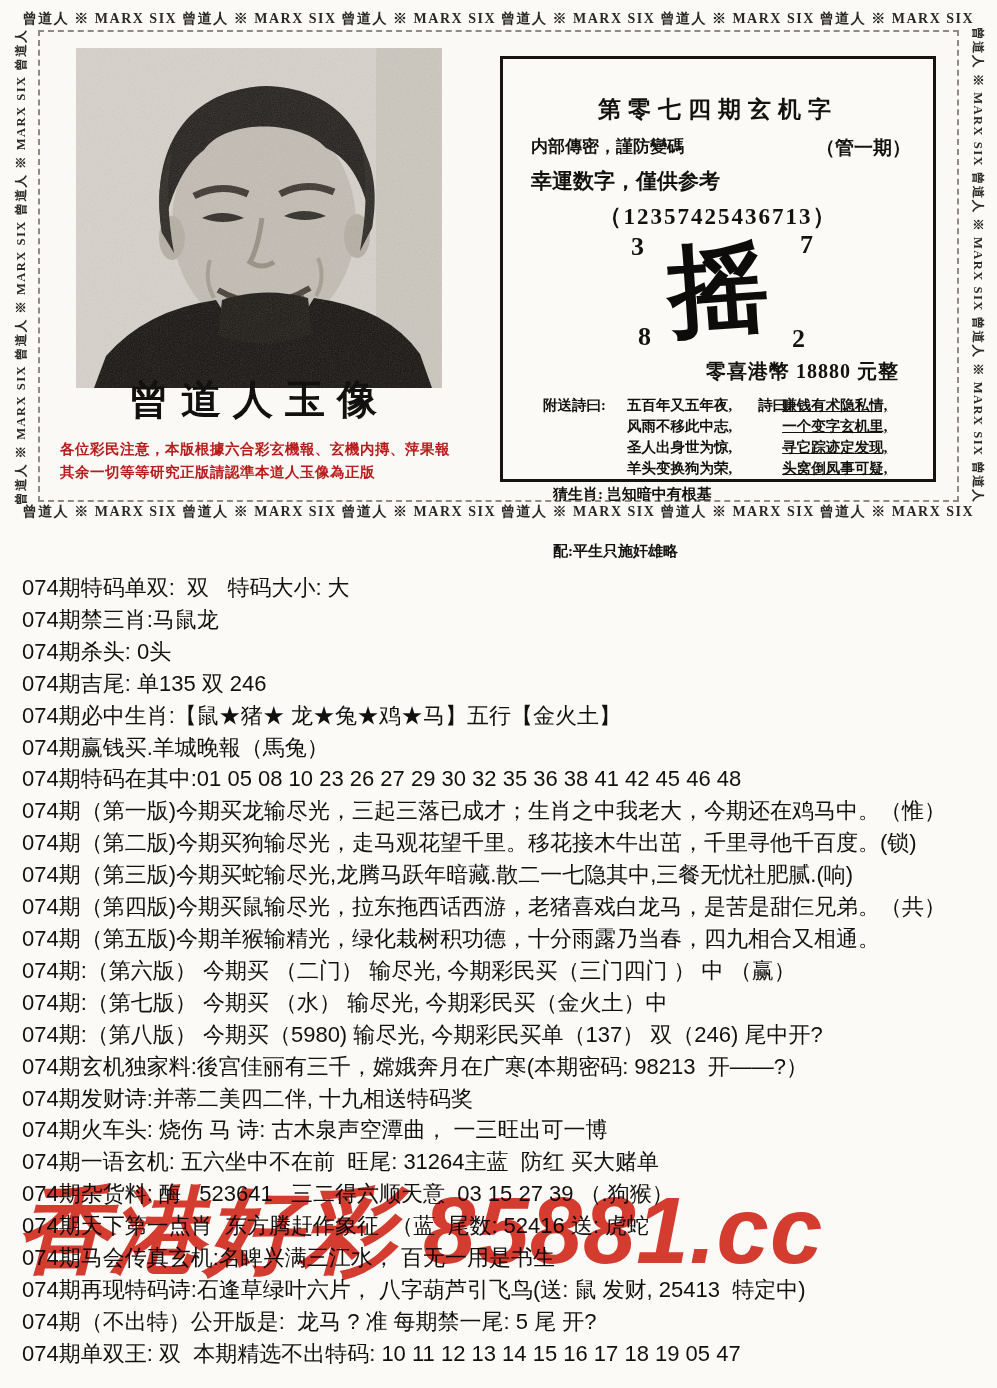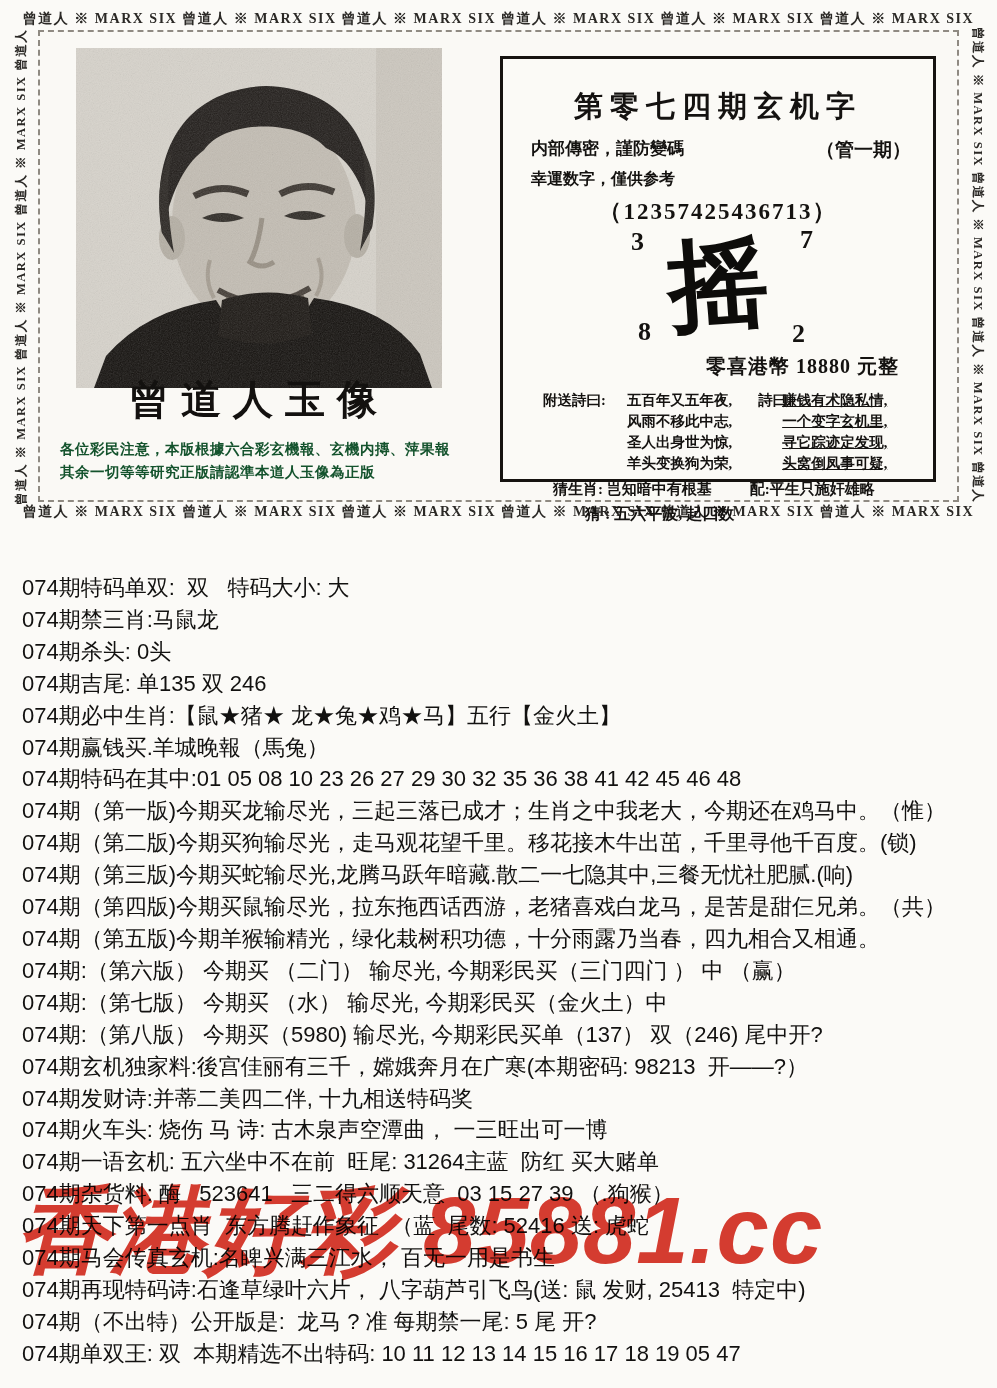--- a/index.html
+++ b/index.html
@@ -34,38 +34,38 @@
     background:#dcd8d1; overflow:hidden;
   }
   .caption {
     position:absolute; left:76px; top:372px; width:366px; text-align:center;
     font-family:"Liberation Serif", serif; font-weight:900; font-size:40px;
     letter-spacing:12px; color:#13110f; white-space:nowrap;
   }
   .notes {
     position:absolute; left:60px; top:438px; width:430px;
     font-family:"Liberation Serif", serif; font-weight:700; font-size:14.5px;
-    line-height:23px; color:#14532d; letter-spacing:0.5px;
+    line-height:23px; color:#b91c1c; letter-spacing:0.5px;
   }
   
   .mbox {
     position:absolute; left:500px; top:56px; width:436px; height:426px;
     border:3px solid #161310; background:#fbfaf6;
     font-family:"Liberation Serif", serif; color:#141210;
   }
   .mbox .title {
-    margin-top:28px; text-align:center; font-weight:900; font-size:29px;
+    margin-top:35px; text-align:center; font-weight:900; font-size:23px;
     letter-spacing:7px; white-space:nowrap;
   }
   .mbox .row1 {
     display:flex; justify-content:space-between; padding:10px 22px 0 28px;
     font-weight:700; font-size:17px;
   }
   .mbox .row1 .r { font-size:19px; }
-  .mbox .line2 { padding:6px 0 0 28px; font-weight:700; font-size:16px; }
+  .mbox .line2 { padding:6px 0 0 28px; font-weight:700; font-size:21px; }
   .mbox .numline {
     margin-top:6px; text-align:center; font-weight:700; font-size:23px;
     letter-spacing:2px;
   }
   .bigchar-zone { position:relative; height:112px; margin-top:4px; }
   .bigchar {
     position:absolute; left:50%; top:50%; transform:translate(-50%,-52%) rotate(-4deg);
     font-weight:900; font-size:100px; line-height:1; color:#0d0c0a;
   }
   .corner-num { position:absolute; font-weight:700; font-size:26px; }
@@ -75,21 +75,21 @@
   .corner-num.br { right:128px; bottom:-6px; }
   .mbox .price { margin-top:10px; text-align:right; padding-right:34px;
     font-weight:900; font-size:20px; letter-spacing:1px; }
   .poems { display:flex; margin-top:10px; padding-left:40px; }
   .poem { font-weight:900; font-size:14.5px; line-height:21px; }
   .poem .plines { margin-left:14px; }
   .poem.pl .plines { margin-left:84px; margin-top:-21px; }
   .poem.pr { margin-left:26px; }
   .poem.pr .plines { margin-left:24px; margin-top:-21px; text-align:center;text-decoration:underline; }
   .guessrow { display:flex; margin-top:6px; padding-left:50px; gap:38px;
-    font-weight:900; font-size:15px; }
+    font-weight:900; font-size:15px;flex-direction:column; }
   .guess2 { margin-top:5px; padding-left:82px; font-weight:900; font-size:16px; }
   
   .body-lines { position:absolute; left:22px; top:572px; width:966px; }
   .line {
     white-space:pre; font-size:22px; line-height:31.9px; font-weight:500;
     color:#121110; letter-spacing:0; font-family:"Liberation Sans", sans-serif;
   }
   
   .watermark {
     position:absolute; left:16px; top:1168px; width:975px;
@@ -192,21 +192,20 @@
           <div>一个变字玄机里,</div>
           <div>寻它踪迹定发现,</div>
           <div>头窝倒凤事可疑,</div>
         </div>
       </div>
     </div>
     <div class="guessrow">
       <span>猜生肖: 岂知暗中有根基</span>
       <span>配:平生只施奸雄略</span>
     </div>
-    <div class="guess2">猜 : 五六平波, 起四数</div>
   </div>
 
   <div class="body-lines">
     <div class="line">074期特码单双:  双   特码大小: 大</div>
     <div class="line">074期禁三肖:马鼠龙</div>
     <div class="line">074期杀头: 0头</div>
     <div class="line">074期吉尾: 单135 双 246</div>
     <div class="line">074期必中生肖:【鼠★猪★ 龙★兔★鸡★马】五行【金火土】</div>
     <div class="line">074期赢钱买.羊城晚報（馬兔）</div>
     <div class="line">074期特码在其中:01 05 08 10 23 26 27 29 30 32 35 36 38 41 42 45 46 48</div>

